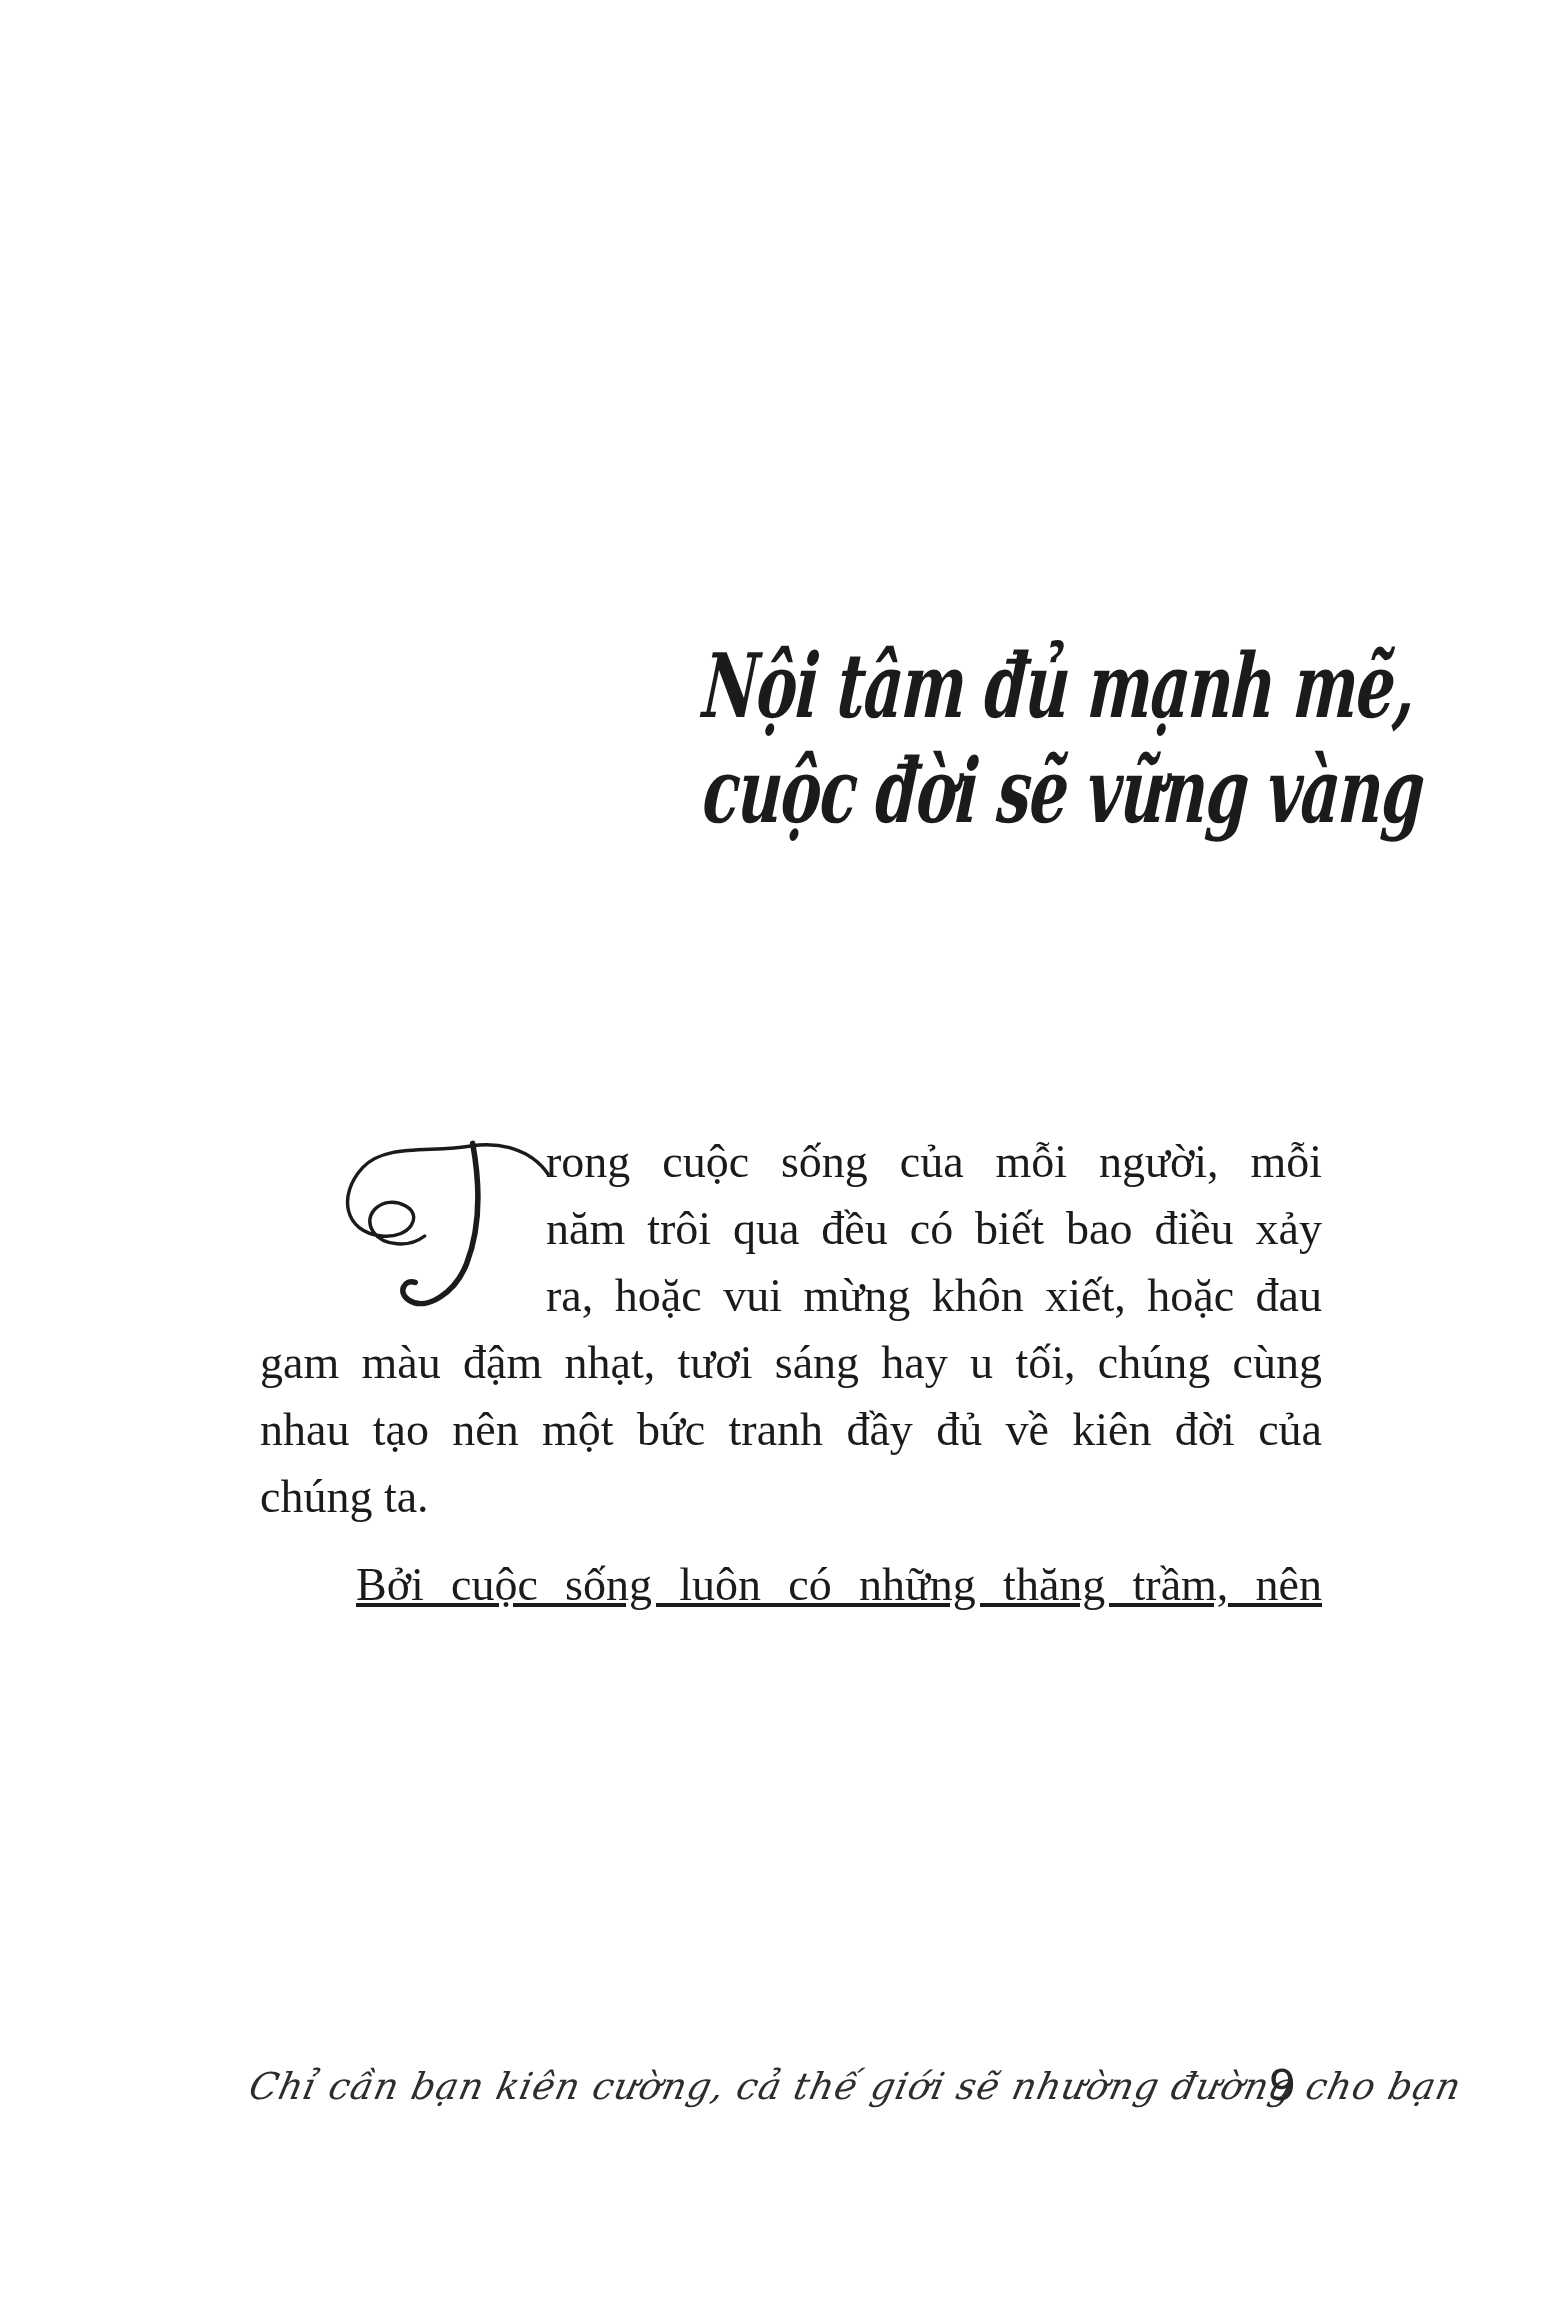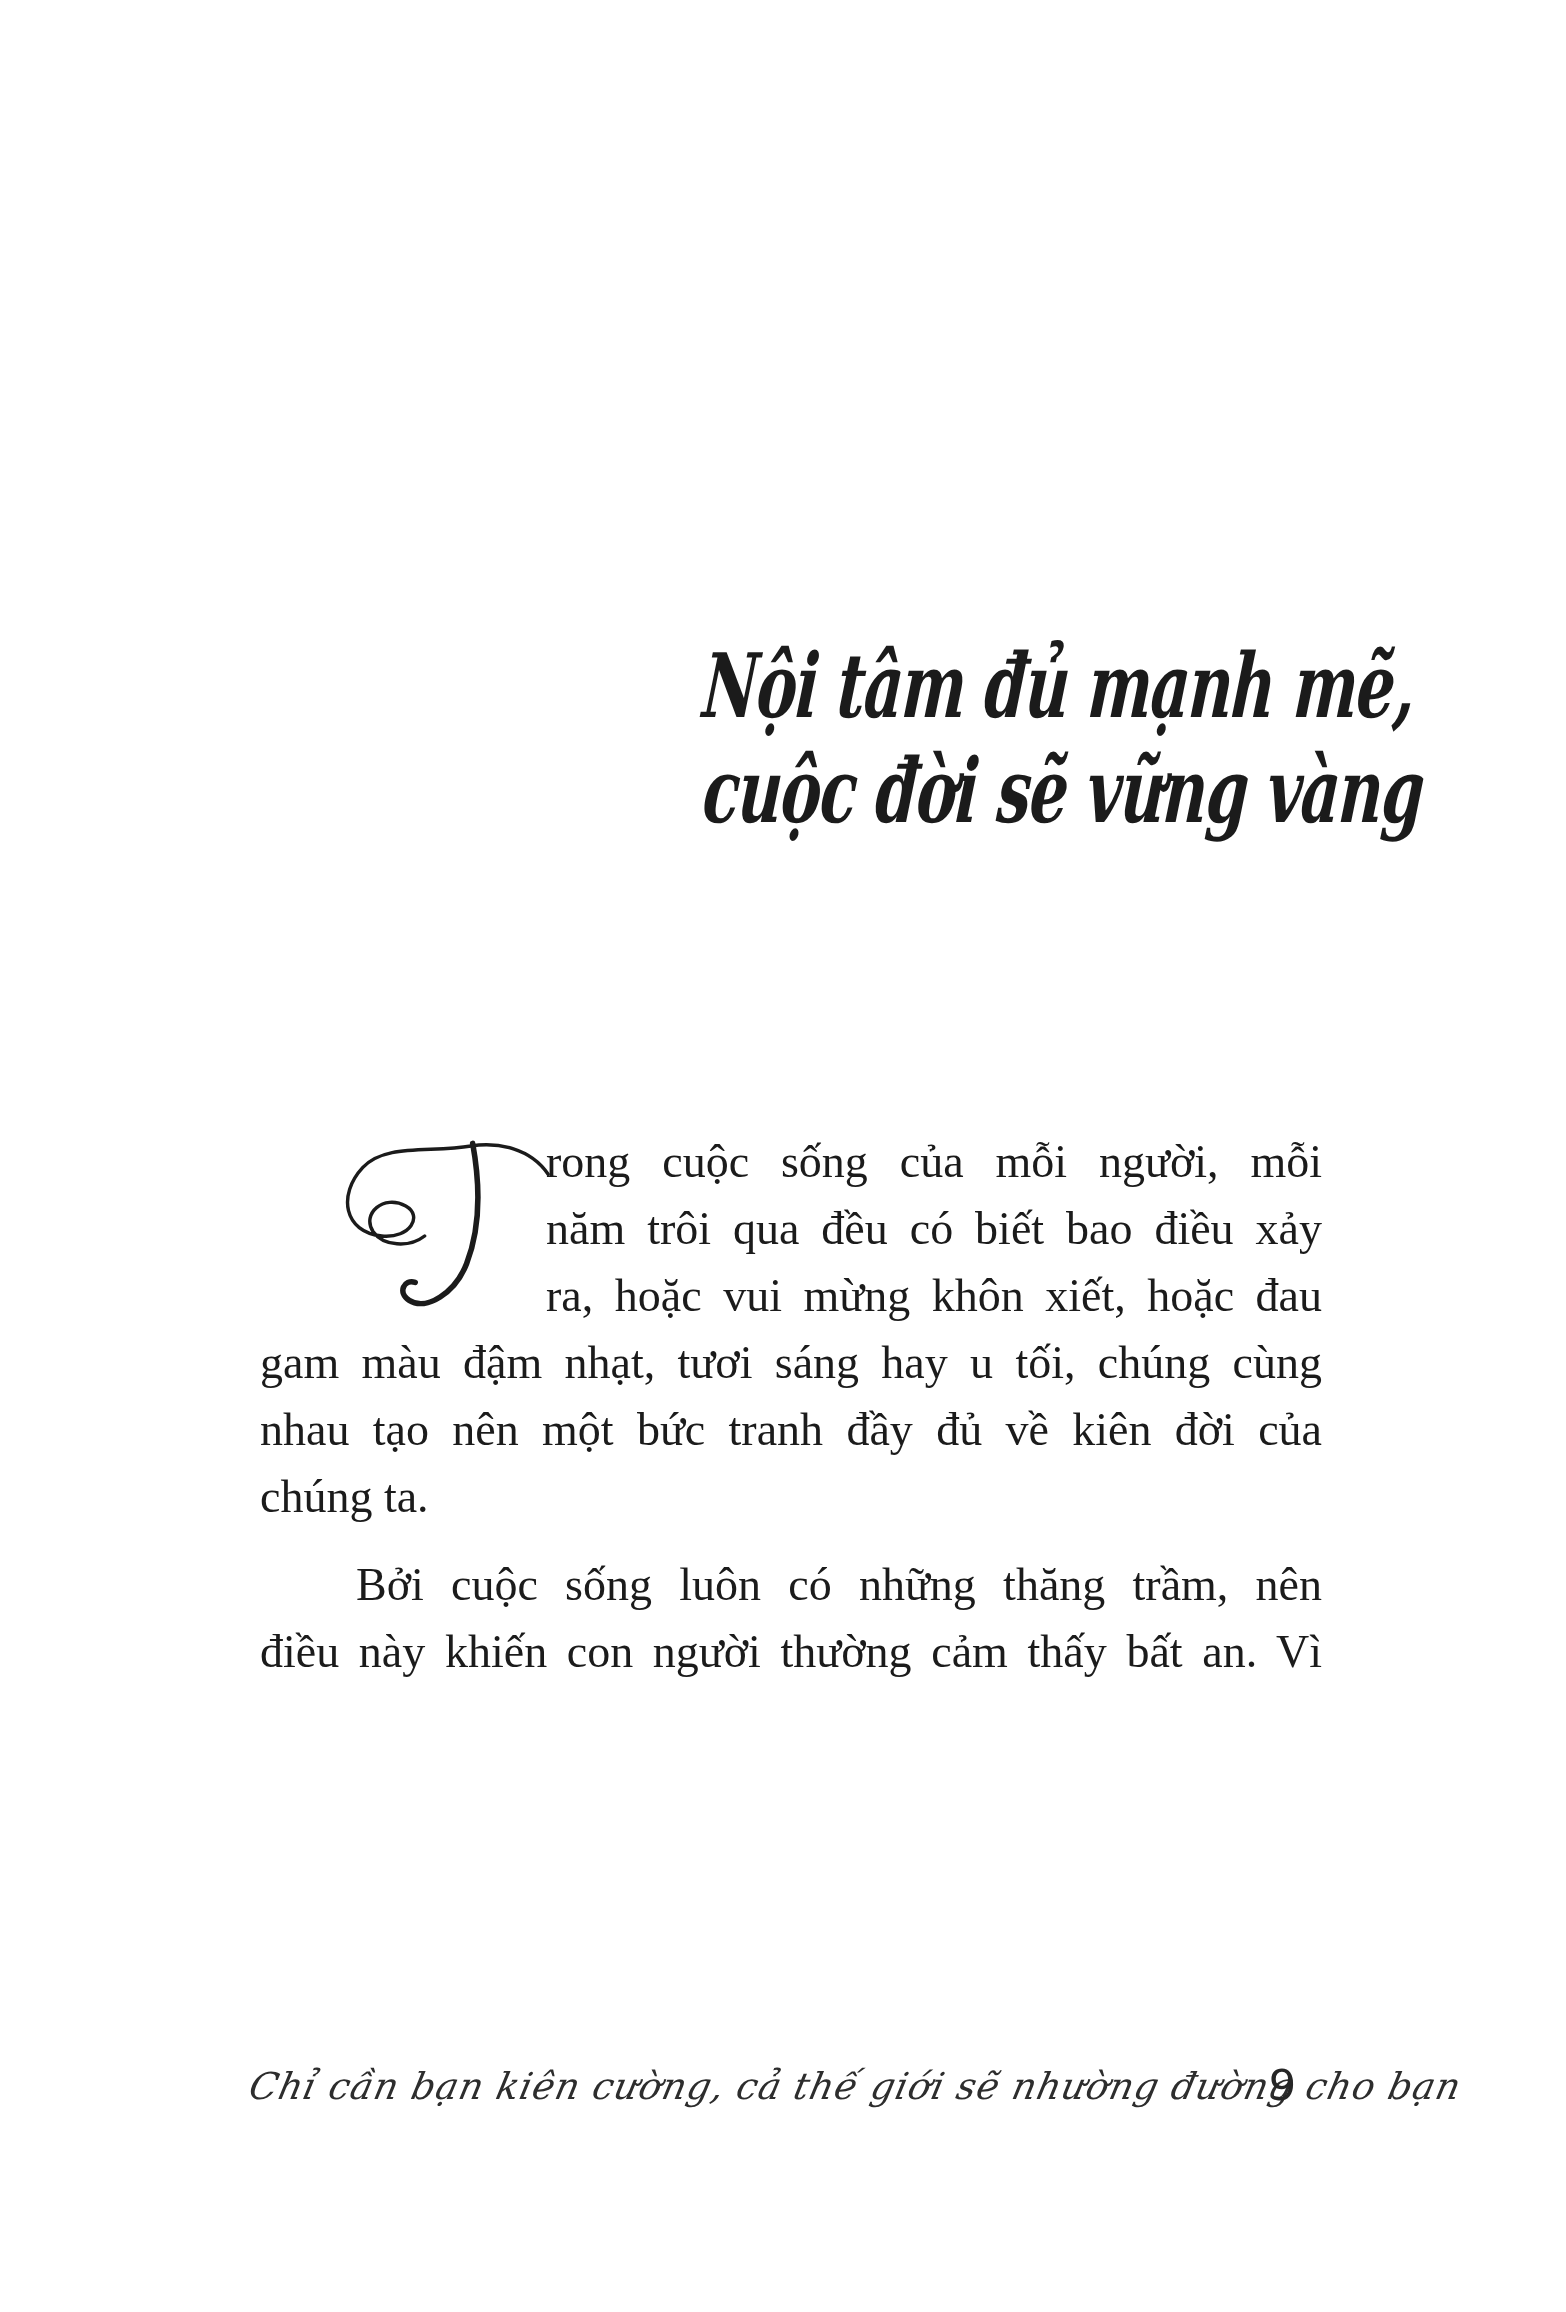--- a/index.html
+++ b/index.html
@@ -32,21 +32,21 @@
     font-size:46px; line-height:67px;
   }
   .body-line {
     height:67px;
     text-align:justify;
     text-align-last:justify;
     overflow:visible;
     margin-left:10px;
   }
   .body-line.para-end { text-align-last:left; }
-  .body-line.first-indent { text-indent:96px; }
+  .body-line.first-indent { text-indent:96px;text-decoration:underline; }
   .para2-start { margin-top:21.3px; }
 
   
   .dropcap-box {
     float:left; width:286px; height:201px;
     position:relative;
   }
   .dropcap-svg {
     position:absolute; left:72px; top:5.6px;
     width:223px; height:186px;
@@ -103,21 +103,20 @@
       </span>
       <span>rong cuộc sống của mỗi người, mỗi</span>
     </div>
     <div class="body-line">năm trôi qua đều có biết bao điều xảy</div>
     <div class="body-line">ra, hoặc vui mừng khôn xiết, hoặc đau</div>
     <div class="body-line">gam màu đậm nhạt, tươi sáng hay u tối, chúng cùng</div>
     <div class="body-line">nhau tạo nên một bức tranh đầy đủ về kiên đời của</div>
     <div class="body-line para-end">chúng ta.</div>
 
     <div class="body-line first-indent para2-start">Bởi cuộc sống luôn có những thăng trầm, nên</div>
-    <div class="body-line">điều này khiến con người thường cảm thấy bất an. Vì</div>
   </div>
 
   <div class="footer">
     <div class="running-title">Chỉ cần bạn kiên cường, cả thế giới sẽ nhường đường cho bạn</div>
     <div class="page-number">9</div>
   </div>
 
 </div>
 
 

